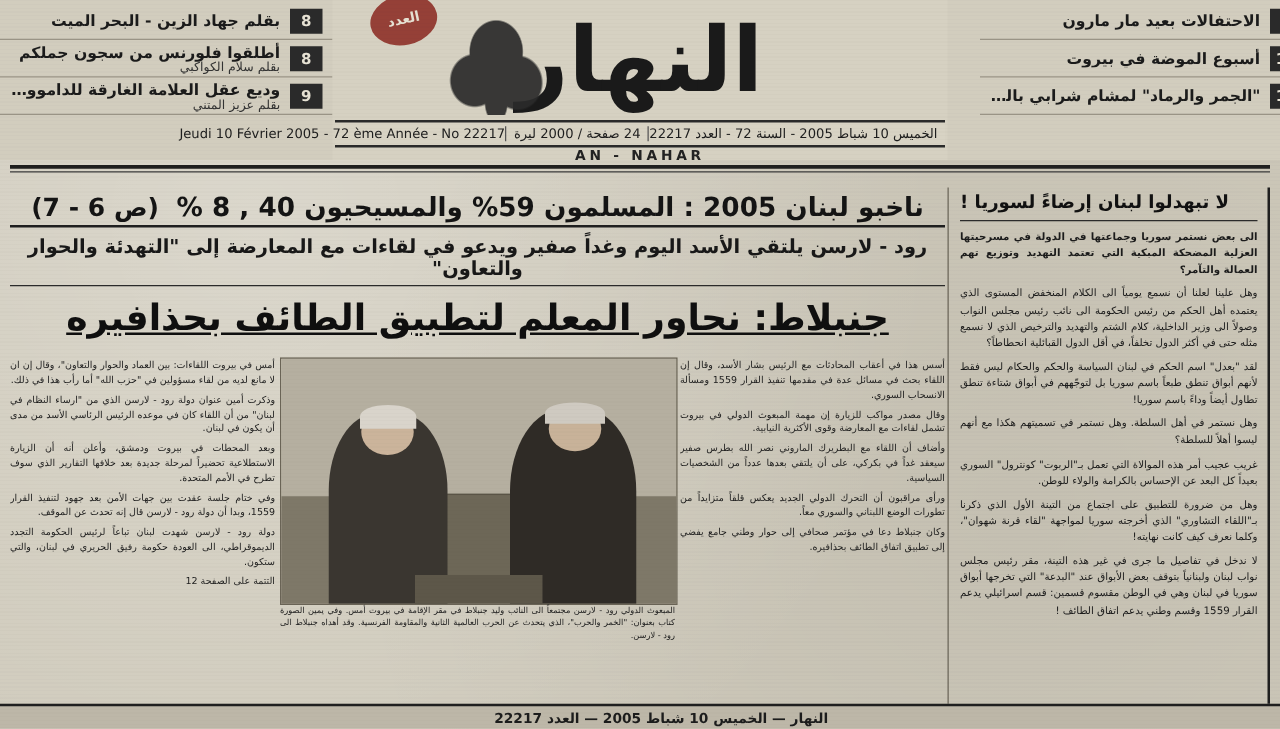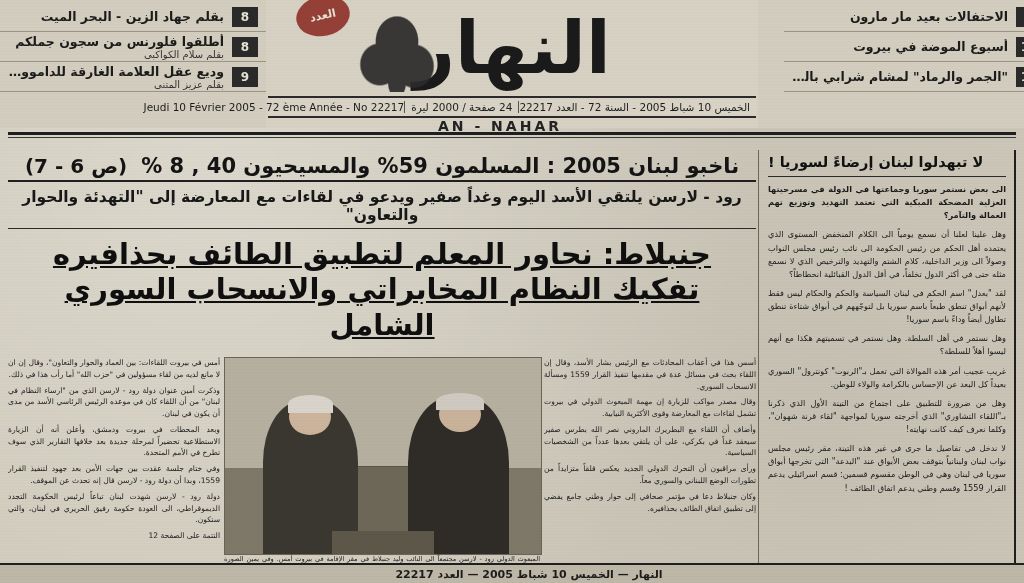--- a/index.html
+++ b/index.html
@@ -58,22 +58,22 @@
   .dateline{
     position:absolute;top:96px;left:268px;width:488px;height:22px;
     border-top:2px solid #2a2a2a;border-bottom:2px solid #2a2a2a;
     display:flex;align-items:center;justify-content:space-between;
     font-size:10.5px;color:#1d1d1d;padding:0 6px;box-sizing:border-box;
     background:#d8d3c4;
   }
   .dateline .seg{white-space:nowrap;}
   .dateline .seg.box{border-right:1px solid #555;border-left:1px solid #555;padding:0 6px;}
   .nahar-latin{
-    position:absolute;top:118px;left:256px;width:488px;text-align:center;
-    font-size:14px;letter-spacing:3px;color:#222;font-weight:bold;
+    position:absolute;top:118px;left:268px;width:488px;text-align:center;
+    font-size:11px;letter-spacing:3px;color:#222;font-weight:bold;
   }
   
   .teasers-right{
     position:absolute;top:0;left:784px;width:266px;height:120px;padding-top:2px;
     box-sizing:border-box;
   }
   .teasers-left{
     position:absolute;top:0;left:0px;width:266px;height:120px;padding-top:2px;
     box-sizing:border-box;
   }
@@ -252,21 +252,20 @@
   <div class="hr-thin" style="top:137px"></div>
 
   <div class="main">
     <div class="kicker">
       <span>ناخبو لبنان 2005 : المسلمون 59% والمسيحيون 40 , 8 %</span>
       <span class="pagref">(ص 6 - 7)</span>
     </div>
     <div class="subhead">رود - لارسن يلتقي الأسد اليوم وغداً صفير ويدعو في لقاءات مع المعارضة إلى "التهدئة والحوار والتعاون"</div>
     <div class="bighead">
       <span class="l2">جنبلاط: نحاور المعلم لتطبيق الطائف بحذافيره</span>
-      <span class="l3">تفكيك النظام المخابراتي والانسحاب السوري الشامل</span>
     </div>
 
     <div class="body-area">
       <div class="col-text right">
         <p>أسس هذا في أعقاب المحادثات مع الرئيس بشار الأسد، وقال إن اللقاء بحث في مسائل عدة في مقدمها تنفيذ القرار 1559 ومسألة الانسحاب السوري.</p>
         <p>وقال مصدر مواكب للزيارة إن مهمة المبعوث الدولي في بيروت تشمل لقاءات مع المعارضة وقوى الأكثرية النيابية.</p>
         <p>وأضاف أن اللقاء مع البطريرك الماروني نصر الله بطرس صفير سيعقد غداً في بكركي، على أن يلتقي بعدها عدداً من الشخصيات السياسية.</p>
         <p>ورأى مراقبون أن التحرك الدولي الجديد يعكس قلقاً متزايداً من تطورات الوضع اللبناني والسوري معاً.</p>
         <p>وكان جنبلاط دعا في مؤتمر صحافي إلى حوار وطني جامع يفضي إلى تطبيق اتفاق الطائف بحذافيره.</p>
       </div>

